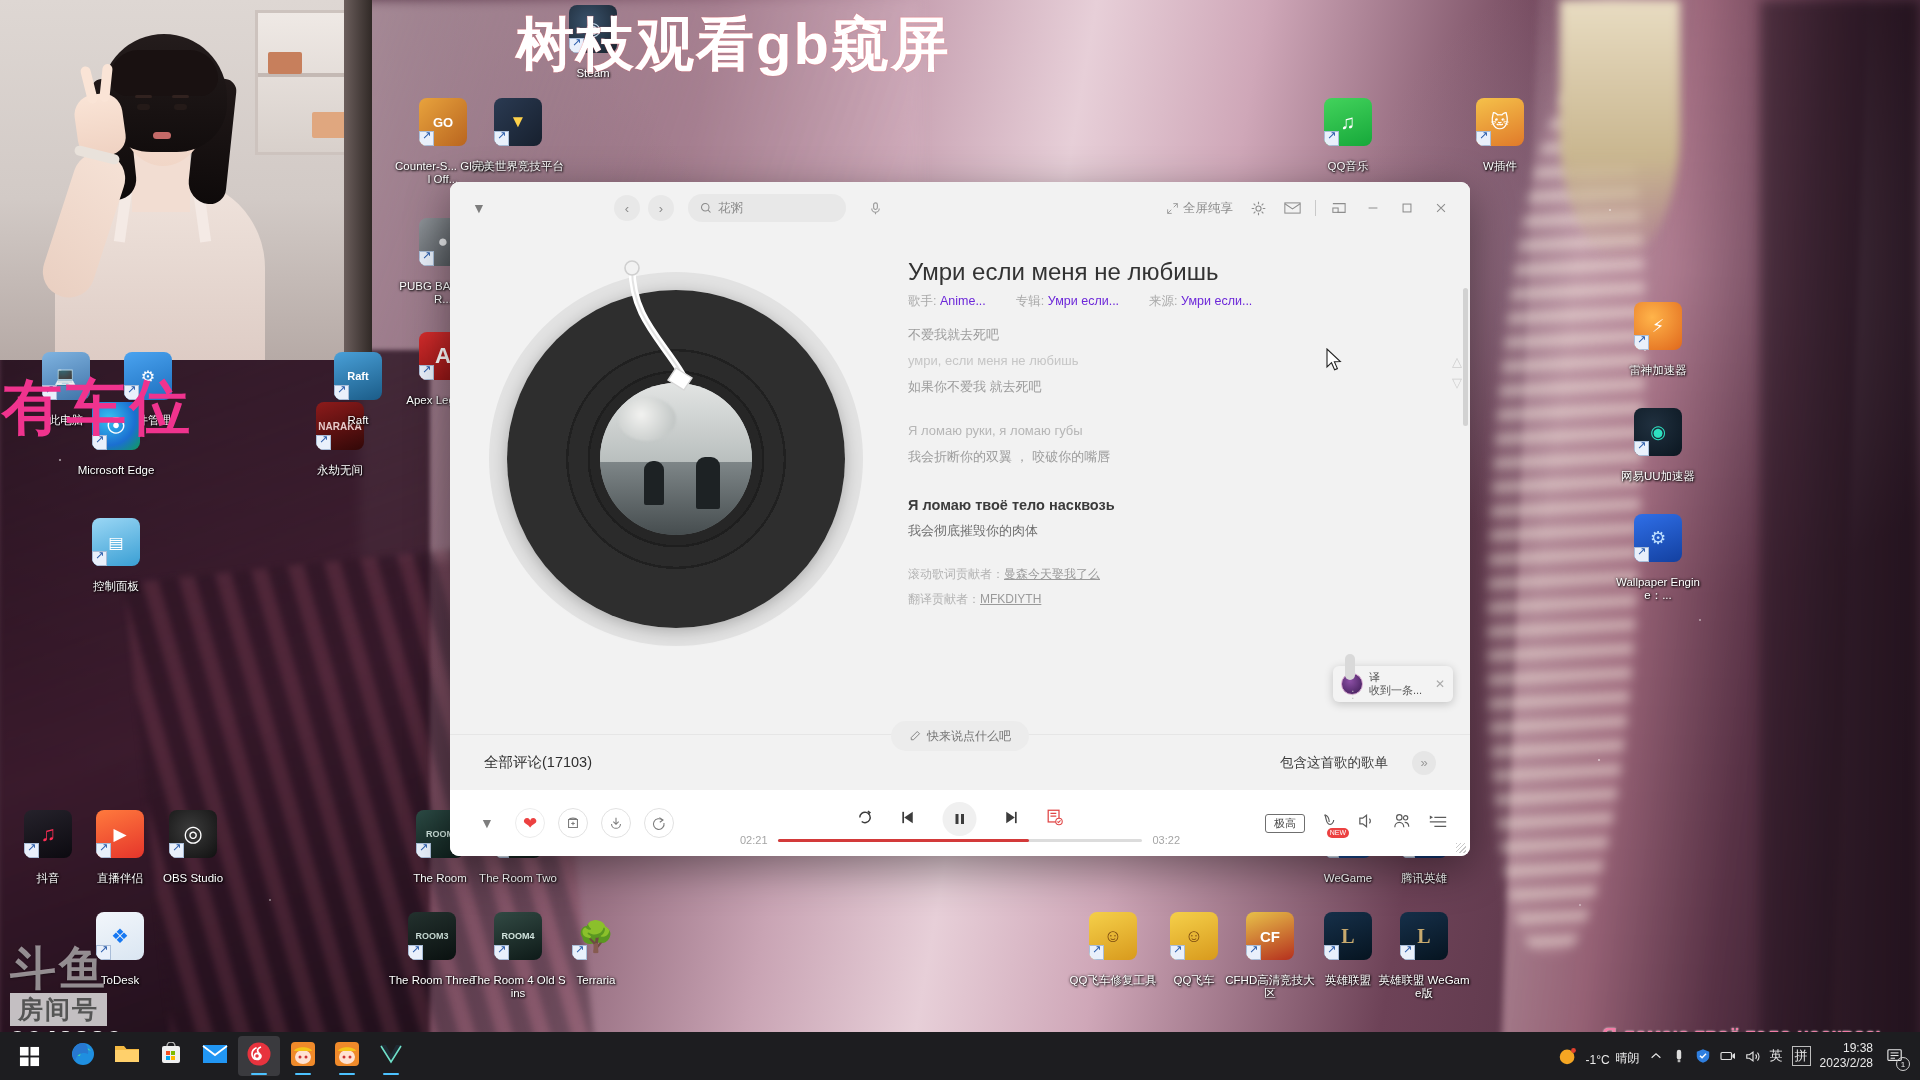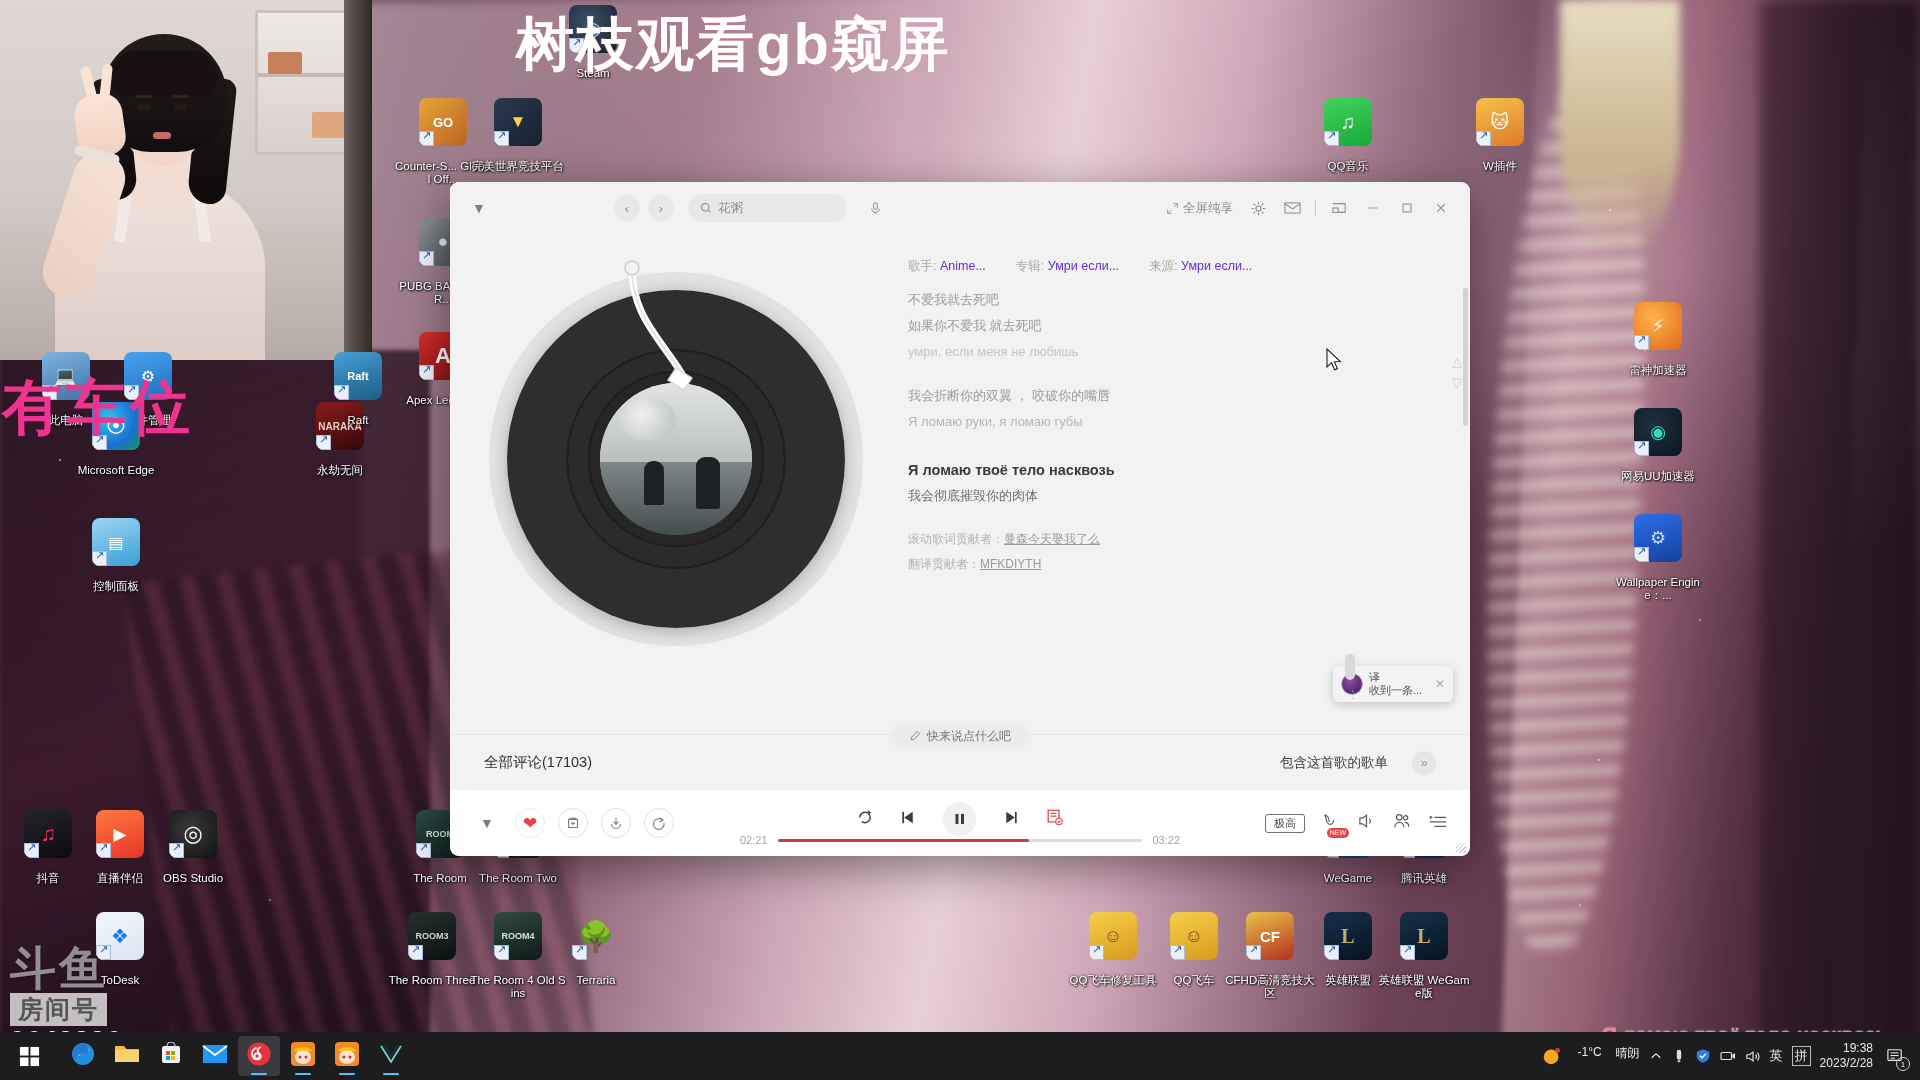--- a/index.html
+++ b/index.html
@@ -216,21 +216,21 @@
   .tb-search{width:278px;height:32px;background:#f1f1f1;border-radius:2px;display:flex;align-items:center;
     gap:8px;padding:0 10px;margin-left:2px;font-size:13px;color:#2a2a2a;position:relative;overflow:hidden;cursor:text;}
   .tb-search .pen{position:absolute;right:2px;top:-4px;width:70px;height:40px;}
   .tb-apps{display:flex;align-items:center;gap:2px;margin-left:10px;}
   .tb-app{width:42px;height:40px;display:flex;align-items:center;justify-content:center;position:relative;
     border-radius:4px;cursor:pointer;}
   .tb-app.active{background:#3a3a3e;}
   .tb-app .run{position:absolute;bottom:1px;left:50%;transform:translateX(-50%);width:16px;height:2.5px;
     background:#4cc2ff;border-radius:2px;}
   .tray{margin-left:auto;display:flex;align-items:center;gap:9px;color:#eaeaea;font-size:12px;padding-right:6px;}
-  .tray .wx{display:flex;align-items:flex-start;gap:14px;}
+  .tray .wx{display:flex;align-items:flex-end;gap:6px;}
   .tray-ico{cursor:pointer;display:flex;align-items:center;}
   .ime{background:transparent;font-size:13px;cursor:pointer;}
   .ime.box{border:1px solid #bdbdbd;padding:0 2px;}
   .clock{text-align:right;line-height:15px;font-size:12px;cursor:pointer;}
   .notif{position:relative;width:26px;height:26px;display:flex;align-items:center;justify-content:center;cursor:pointer;}
   .notif .cnt{position:absolute;right:-2px;bottom:-2px;width:14px;height:14px;border-radius:50%;
     border:1px solid #cfcfcf;font-size:8px;display:flex;align-items:center;justify-content:center;color:#eee;}
 </style>
 </head>
 <body>
@@ -600,42 +600,43 @@
           <div class="art-sky"></div>
           <div class="art-water"></div>
           <div class="art-cloud"></div>
           <div class="art-fig a"></div>
           <div class="art-fig b"></div>
         </div>
       </div>
     </div>
 
     <div class="info-col">
+      <div class="song-title">Умри если меня не любишь</div>
       <div class="meta-row">
         <div>
           <b>歌手:</b>
           <span class="lnk">Anime...</span>
         </div>
         <div>
           <b>专辑:</b>
           <span class="lnk">Умри если...</span>
         </div>
         <div>
           <b>来源:</b>
           <span class="lnk">Умри если...</span>
         </div>
       </div>
 
       <div id="lyrics">
           <div class="lyric cn">不爱我就去死吧</div>
+          <div class="lyric dim">умри, если меня не любишь</div>
           <div class="lyric cn">如果你不爱我 就去死吧</div>
-          <div class="lyric dim">умри, если меня не любишь</div>
           <div class="lyric-gap"></div>
+          <div class="lyric ru">Я ломаю руки, я ломаю губы</div>
           <div class="lyric cn">我会折断你的双翼 ， 咬破你的嘴唇</div>
-          <div class="lyric ru">Я ломаю руки, я ломаю губы</div>
           <div class="lyric cur">Я ломаю твоё тело насквозь</div>
           <div class="lyric cur-cn">我会彻底摧毁你的肉体</div>
         </div>
 
       <div id="contributors">
           <div class="contrib"><span>滚动歌词贡献者：</span><a>曼森今天娶我了么</a></div>
           <div class="contrib"><span>翻译贡献者：</span><a>MFKDIYTH</a></div>
         </div>
 
       <div class="scroll-arrows">

